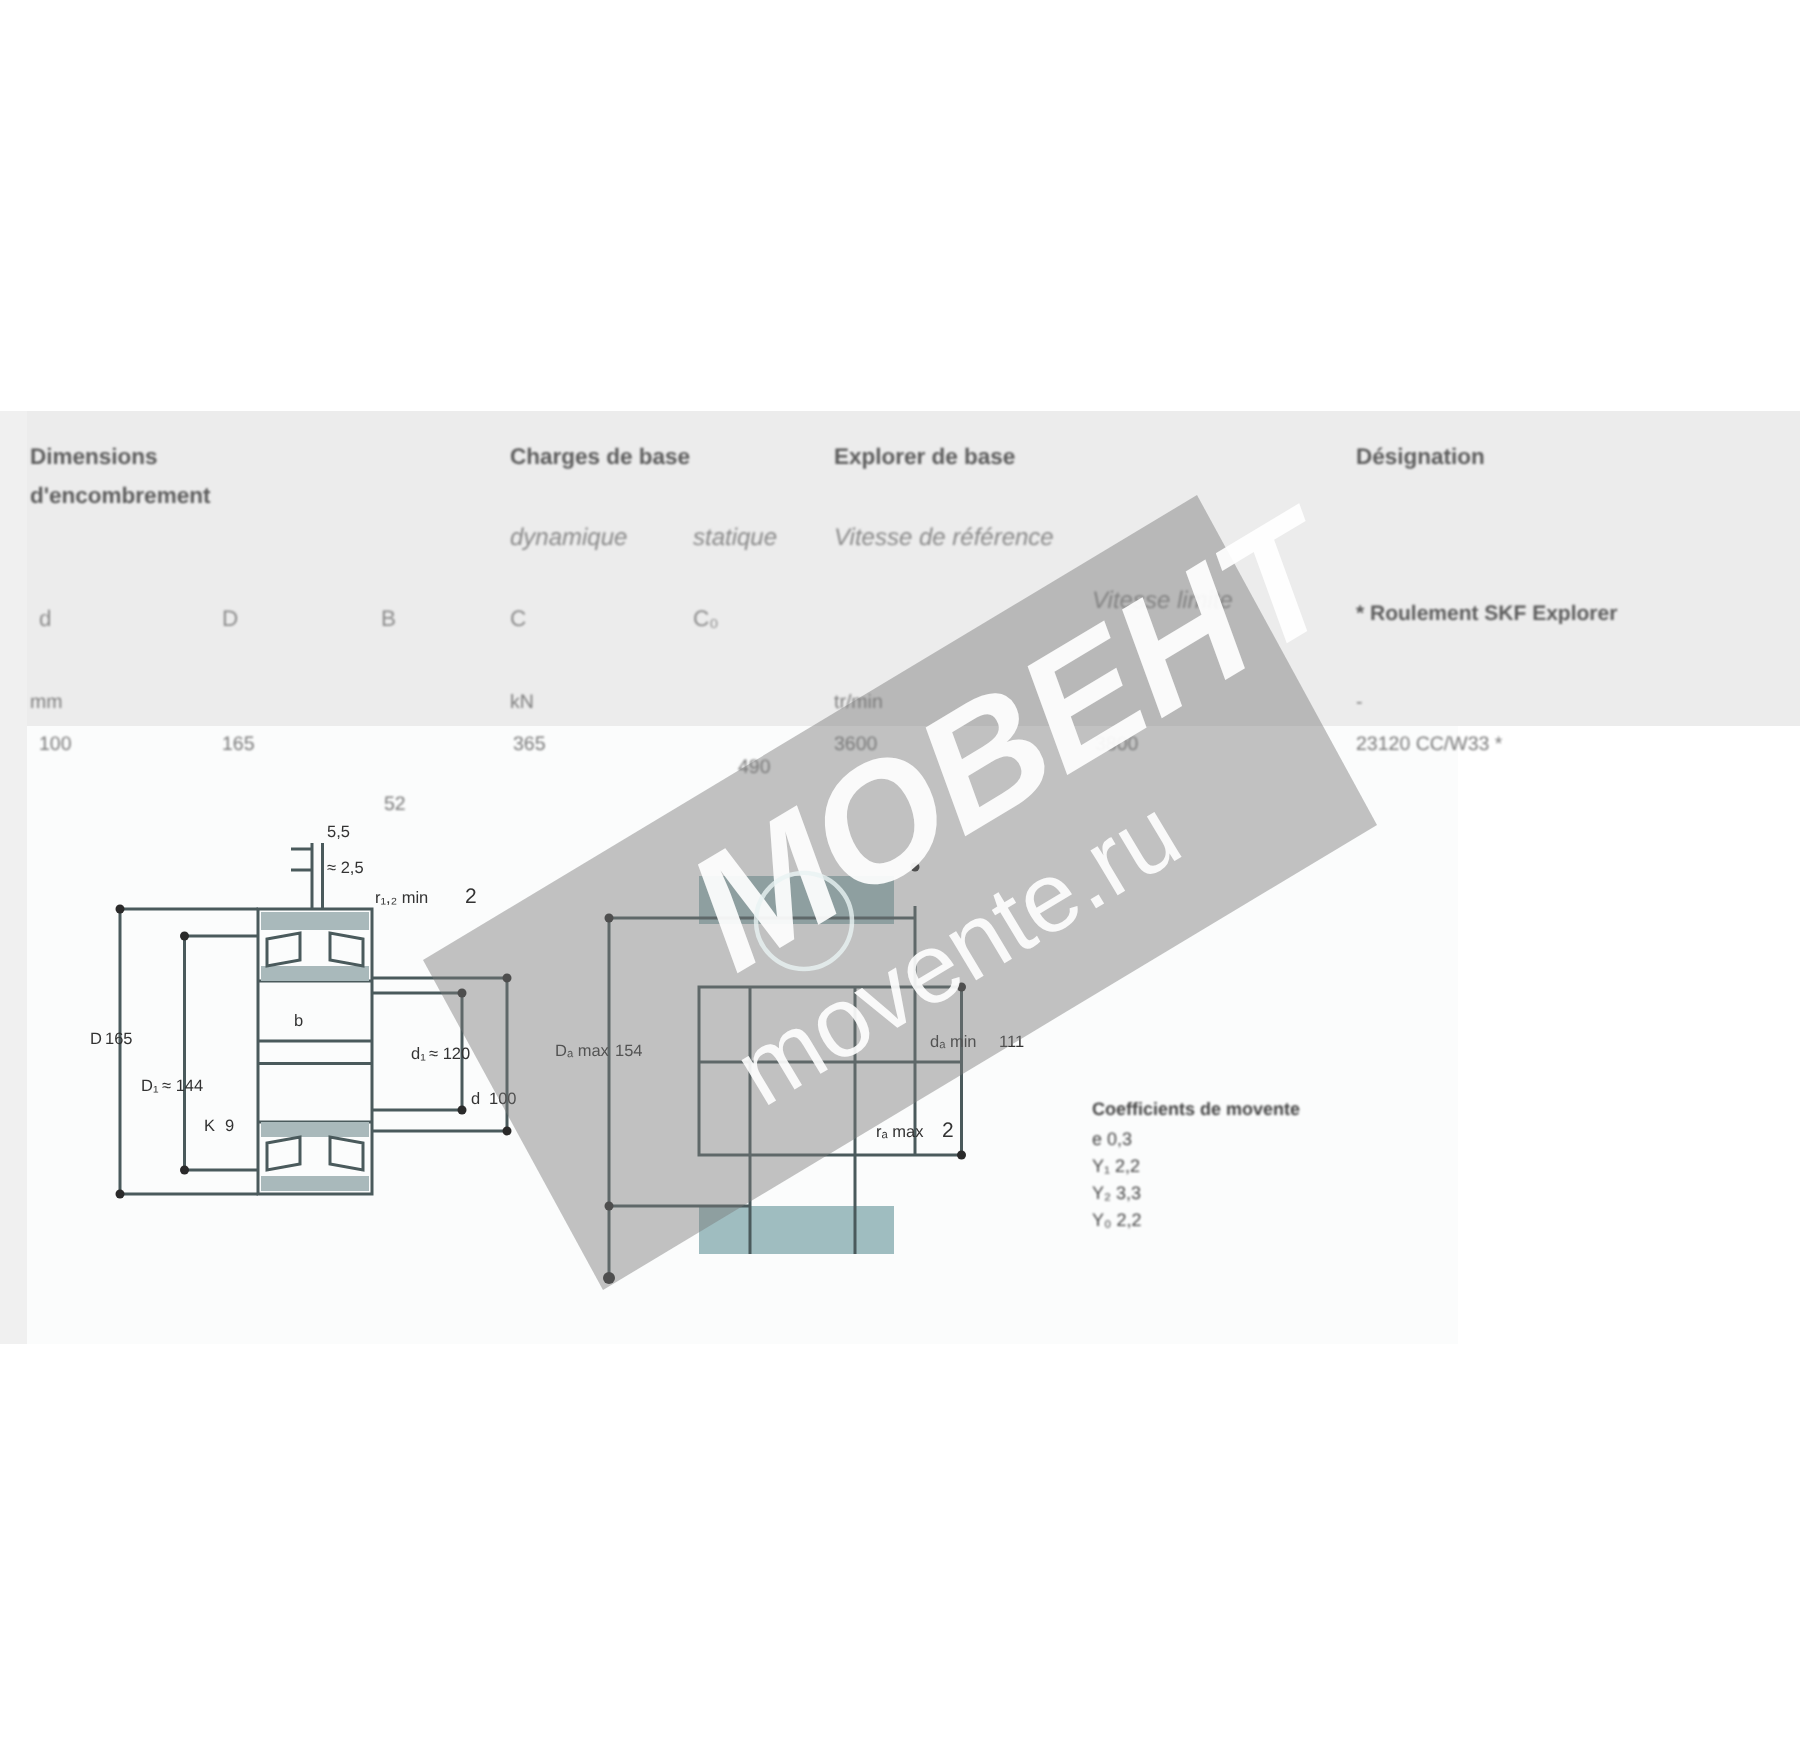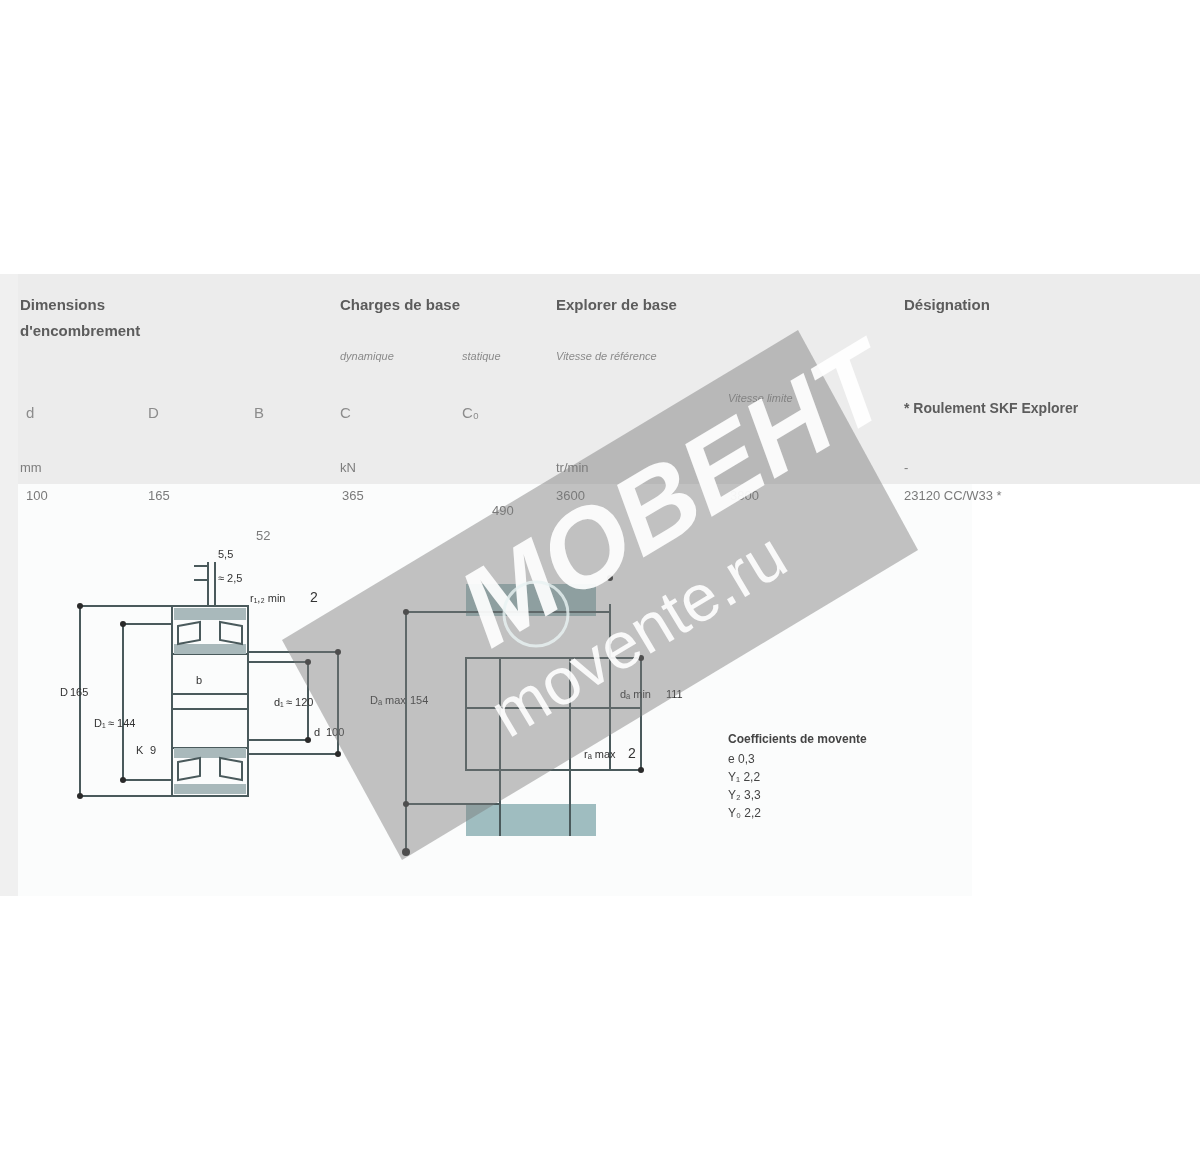--- a/index.html
+++ b/index.html
@@ -2,21 +2,21 @@
 <html><head>
 <meta charset="utf-8">
 <style>
   html, body { margin:0; padding:0; }
   body { width:1200px; height:1165px; background:#ffffff; position:relative; overflow:hidden;
          font-family:"Liberation Sans", sans-serif; color:#555; }
   .sheet { position:absolute; left:0; top:274px; width:972px; height:622px; background:#fbfcfc; }
   .header-band { position:absolute; left:0; top:0; width:1200px; height:210px; background:#ececec; }
   .txt { position:absolute; font-size:15px; color:#6a6a6a; white-space:nowrap; filter:blur(0.6px); }
   .bold { font-weight:bold; color:#5c5c5c; }
-  .ital { font-style:italic; color:#8a8a8a; font-size:11px; }
+  .ital { font-style:italic; color:#8a8a8a; font-size:16px; }
   .sym { color:#8c8c8c; font-size:15px; }
   .unit { color:#7d7d7d; font-size:13px; }
   .val { color:#7a7a7a; font-size:13px; }
   .left-edge { position:absolute; left:0; top:0; width:18px; height:622px; background:#f0f0f0; }
   .drawing { position:absolute; }
   .watermark { position:absolute; left:0; top:0; width:1200px; height:1165px; pointer-events:none; }
   .notes .txt { font-size:12px; color:#444; }
 </style>
 </head>
 <body>

